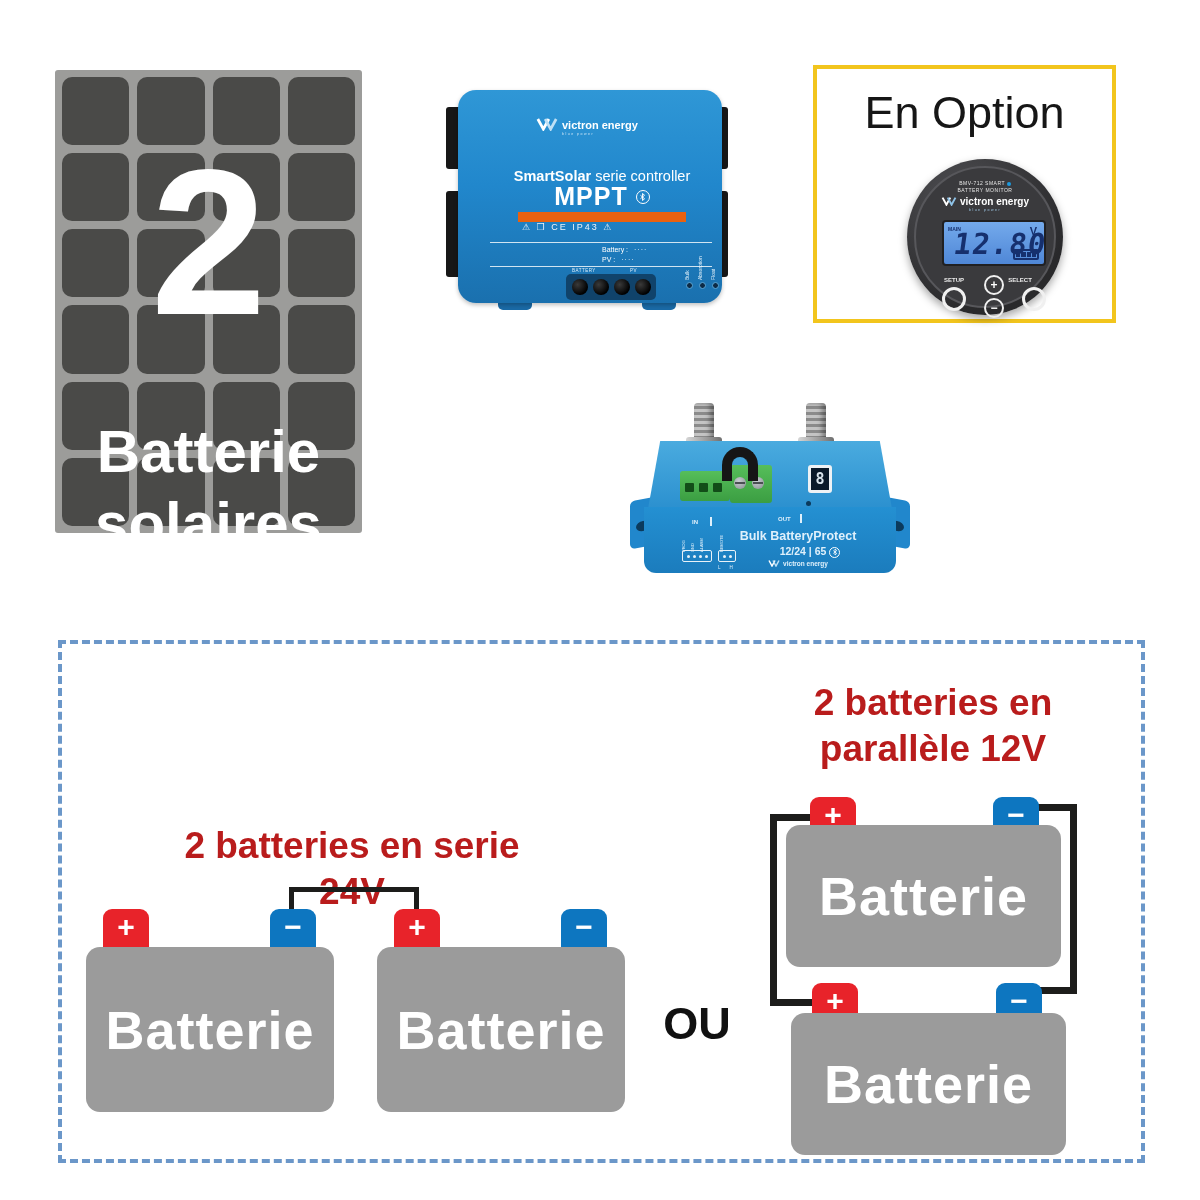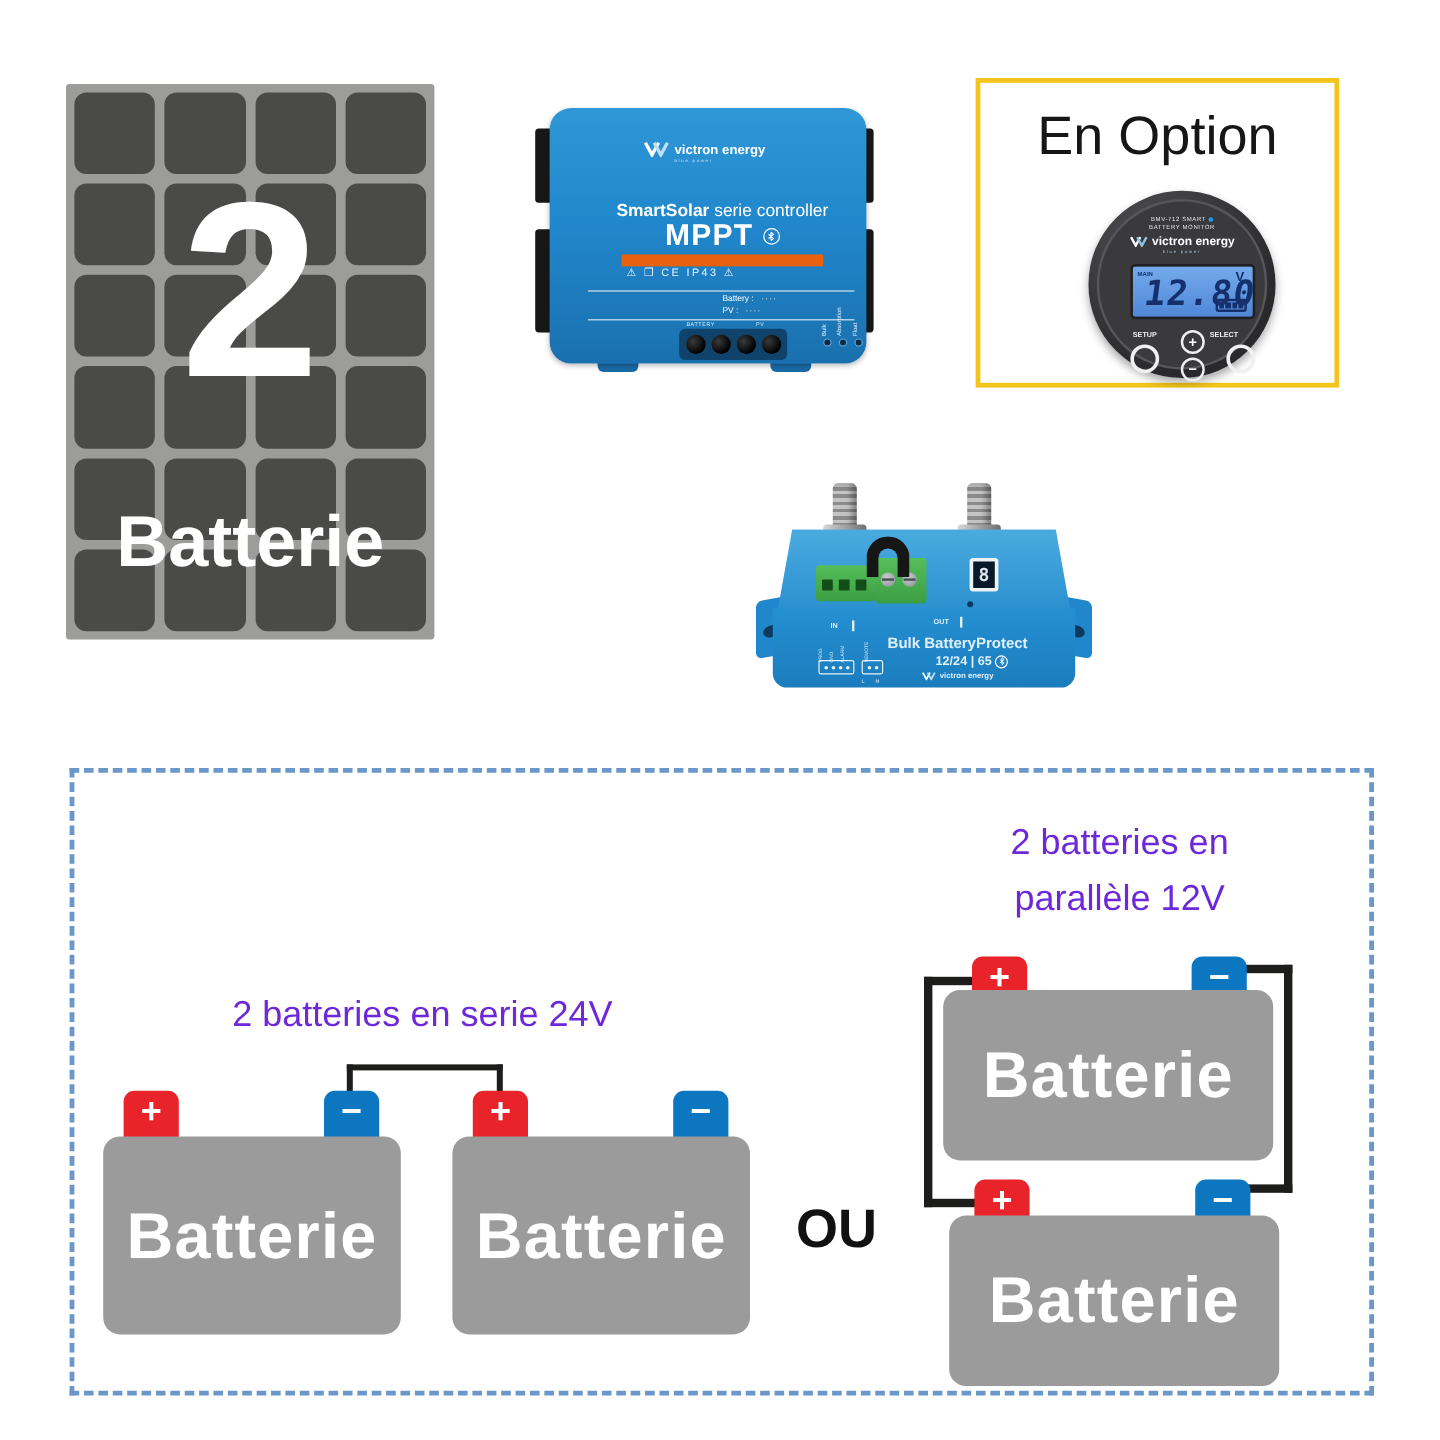--- a/index.html
+++ b/index.html
@@ -94,21 +94,21 @@
   .bp-bar{position:absolute;width:1.5px;height:9px;background:#dff0fb;z-index:2;}
   .conn{position:absolute;border:1.5px solid #e8f2f8;border-radius:2px;height:12px;display:flex;align-items:center;
     justify-content:space-around;padding:0 2px;z-index:2;}
   .conn i{width:3px;height:3px;border-radius:50%;background:#e8f2f8;}
   .pin-lab{position:absolute;color:#dff0fb;font-size:4px;transform:rotate(-90deg);transform-origin:0 100%;
     white-space:nowrap;z-index:2;top:152px;}
   .vent{position:absolute;width:5px;height:5px;border-radius:50%;background:#0b3a5c;z-index:2;}
 
   
   #wiring-box{left:58px;top:640px;width:1087px;height:523px;border:4px dashed var(--dashed-border,#6b97c9);}
-  .cfg-title{position:absolute;text-align:center;color:#6d28d9;font-size:30px;line-height:46px;}
+  .cfg-title{position:absolute;text-align:center;color:#b91c1c;font-size:37px;line-height:46px;font-weight:bold;}
   .battery{position:absolute;background:var(--battery-gray,#9b9b9b);border-radius:14px;z-index:3;
     display:flex;align-items:center;justify-content:center;}
   .battery span{color:#fff;font-weight:700;font-size:54px;letter-spacing:1px;}
   .terminal{position:absolute;width:46px;border-radius:9px;z-index:2;display:flex;justify-content:center;
     color:#fff;font-weight:700;font-size:30px;line-height:1;padding-top:3px;}
   .terminal.plus{background:var(--terminal-red,#e8232a);}
   .terminal.minus{background:var(--terminal-blue,#0d76c0);}
   .wire{position:absolute;background:var(--wire-black,#1d1d1b);z-index:1;}
   #or-label{position:absolute;left:600px;top:354px;width:70px;text-align:center;font-size:45px;font-weight:700;color:#111;}
 </style>
@@ -139,20 +139,21 @@
         <div class="cell"></div>
         <div class="cell"></div>
         <div class="cell"></div>
         <div class="cell"></div>
         <div class="cell"></div>
         <div class="cell"></div>
         <div class="cell"></div>
       </div>
     <div id="panel-num" class="panel-text">2</div>
     <div id="panel-l1" class="panel-text">Batterie</div>
+    <div id="panel-l2" class="panel-text">solaires</div>
   </div>
 
   <div id="mppt" class="abs">
     <div class="tab" style="left:0;top:22px;height:62px;"></div>
     <div class="tab" style="left:0;top:106px;height:86px;"></div>
     <div class="tab" style="left:265px;top:22px;height:62px;"></div>
     <div class="tab" style="left:265px;top:106px;height:86px;"></div>
     <div class="mppt-foot" style="left:52px;"></div>
     <div class="mppt-foot" style="left:196px;"></div>
 

